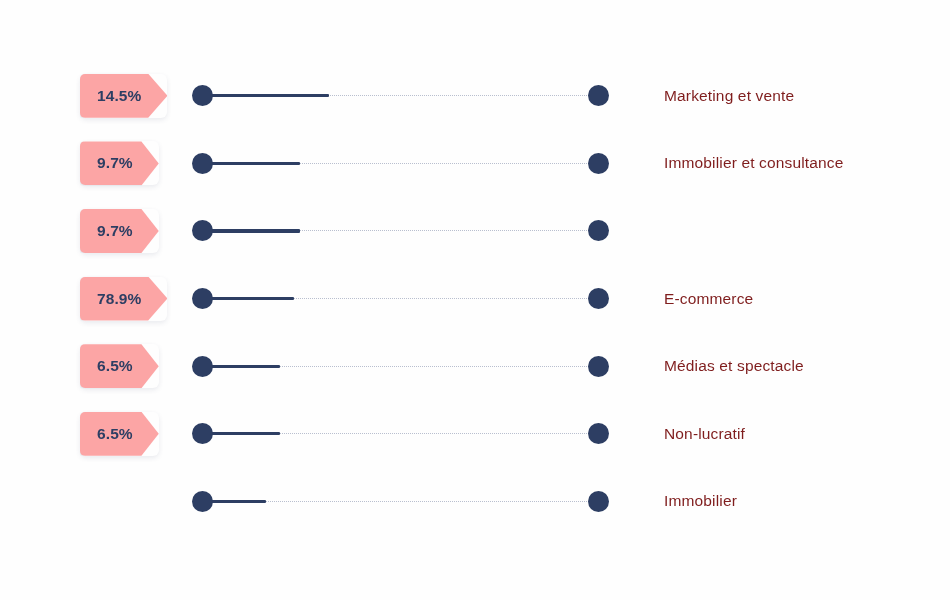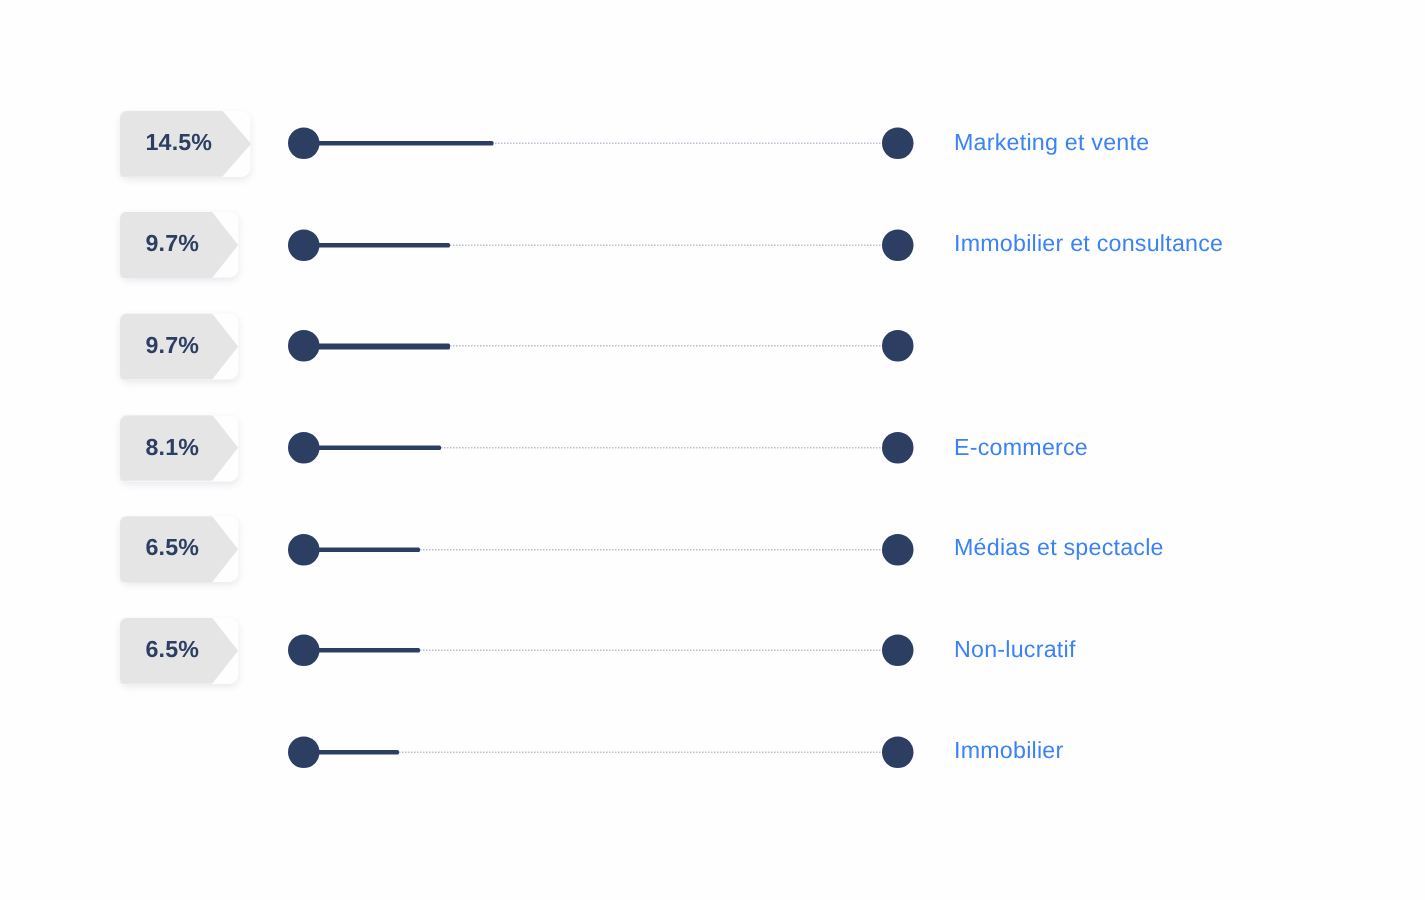--- a/index.html
+++ b/index.html
@@ -41,21 +41,21 @@
     position: absolute;
     left: 80px;
     top: 50%;
     transform: translateY(-50%);
     height: 44px;
   }
 
   .tag {
     position: relative;
     height: 44px;
-    background: #e5e5e5;
+    background: #fca5a5;
     display: flex;
     align-items: center;
     box-sizing: border-box;
     padding-left: 17px;
     padding-right: 26px;
     border-radius: 5px 0 0 5px;
     filter: drop-shadow(0 1px 1.5px rgba(45,62,99,0.13));
     -webkit-clip-path: polygon(0% 0%, 78% 0%, 100% 50%, 78% 100%, 0% 100%);
     clip-path: polygon(0% 0%, 78% 0%, 100% 50%, 78% 100%, 0% 100%);
   }
@@ -117,25 +117,25 @@
     margin-top: -10.5px;
     border-radius: 50%;
     background: #2d3e63;
   }
 
   .dot.start { left: 0px; }
   .dot.end   { left: 396px; }
 
   .cat-label {
     position: absolute;
-    left: 636px;
+    left: 664px;
     top: 50%;
     transform: translateY(-50%);
     font-size: 15.5px;
-    color: #3b82f6;
+    color: #7f1d1d;
     white-space: nowrap;
     letter-spacing: 0.15px;
   }
 </style>
 </head>
 <body>
 
 <div id="chart-card">
   <div class="rows">
 
@@ -183,21 +183,21 @@
         <div class="solid" style="width: 97px;"></div>
         <div class="dot start"></div>
         <div class="dot end"></div>
       </div>
     </div>
 
     <div class="row">
       <div class="tag-wrap">
         <div class="tag-shadow"></div>
         <div class="tag">
-          <span class="tag-value">8.1%</span>
+          <span class="tag-value">78.9%</span>
         </div>
       </div>
       <div class="track">
         <div class="dotted"></div>
         <div class="solid" style="width: 91px;"></div>
         <div class="dot start"></div>
         <div class="dot end"></div>
       </div>
       <div class="cat-label">E-commerce</div>
     </div>

